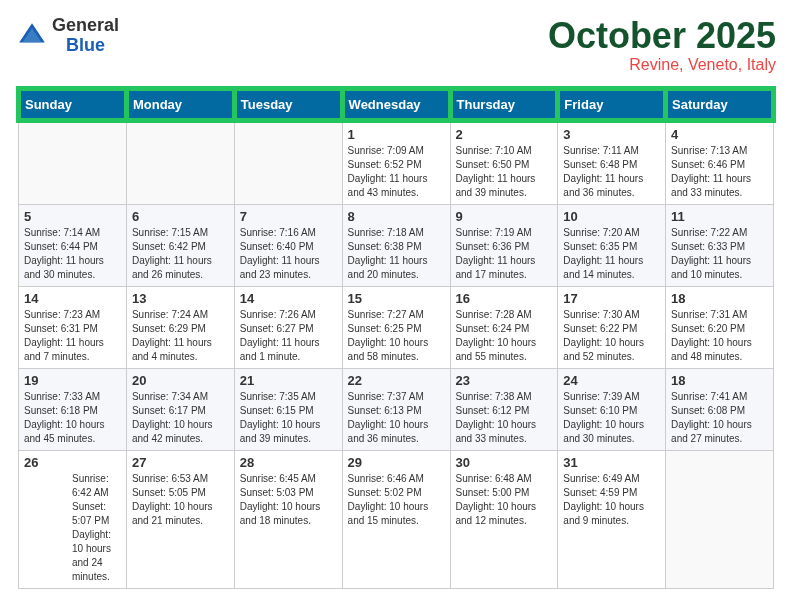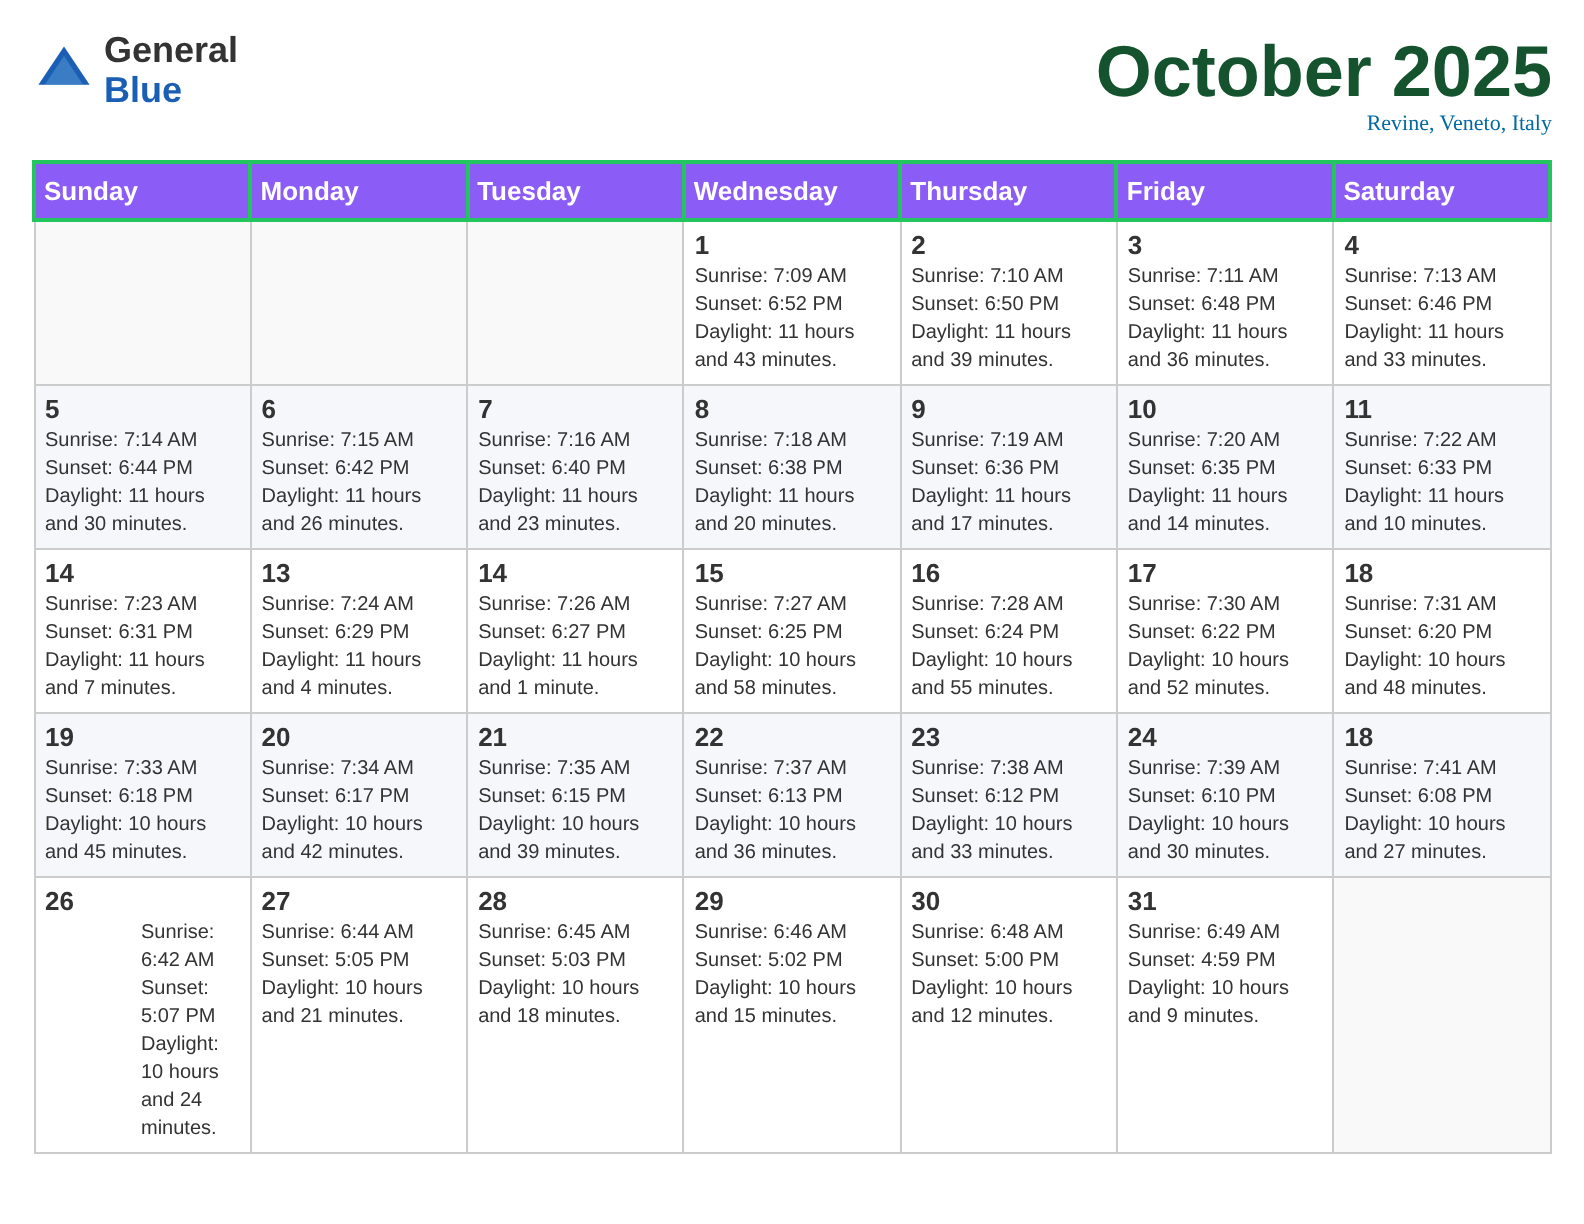--- a/index.html
+++ b/index.html
@@ -18,20 +18,21 @@
     }
     .logo {
       display: flex;
       align-items: center;
       gap: 4px;
     }
     .logo-text {
       display: flex;
       flex-direction: column;
       line-height: 1.1;
+      align-items: center;
     }
     .logo-general {
       font-size: 18px;
       font-weight: bold;
       color: #333;
     }
     .logo-blue {
       font-size: 18px;
       font-weight: bold;
       color: #1a5fb4;
@@ -43,37 +44,36 @@
     .title-block {
       text-align: right;
     }
     .month-title {
       font-size: 36px;
       font-weight: bold;
       color: #14532d;
       line-height: 1.1;
     }
     .subtitle {
-      font-size: 11px;
-      color: #0369a1;
-      font-family: Liberation Serif, serif;
+      font-size: 16px;
+      color: #ef4444;
     }
     .calendar {
       width: 100%;
       border-collapse: collapse;
       border: 1px solid #ccc;
     }
     .calendar th {
-      background: #8b5cf6;
+      background: #0369a1;
       color: #fff;
       font-size: 13px;
       font-weight: bold;
       padding: 6px 4px;
       text-align: left;
-      border: 2px solid #22c55e;
+      border: 5px solid #22c55e;
     }
     .calendar td {
       border: 1px solid #ccc;
       vertical-align: top;
       padding: 4px 5px;
       width: 108px;
       min-height: 80px;
       font-size: 10.5px;
       color: #333;
       background: #fff;
@@ -321,21 +321,21 @@
       <tr>
         <td>
           <span class="day-num">26</span>
           <div class="day-info" style="white-space: pre-line; margin-left: 48px;">Sunrise: 6:42 AM
 Sunset: 5:07 PM
 Daylight: 10 hours
 and 24 minutes.</div>
         </td>
         <td>
           <span class="day-num">27</span>
-          <div class="day-info" style="white-space: pre-line;">Sunrise: 6:44 AM
+          <div class="day-info" style="white-space: pre-line;">Sunrise: 6:53 AM
 Sunset: 5:05 PM
 Daylight: 10 hours
 and 21 minutes.</div>
         </td>
         <td>
           <span class="day-num">28</span>
           <div class="day-info" style="white-space: pre-line;">Sunrise: 6:45 AM
 Sunset: 5:03 PM
 Daylight: 10 hours
 and 18 minutes.</div>

